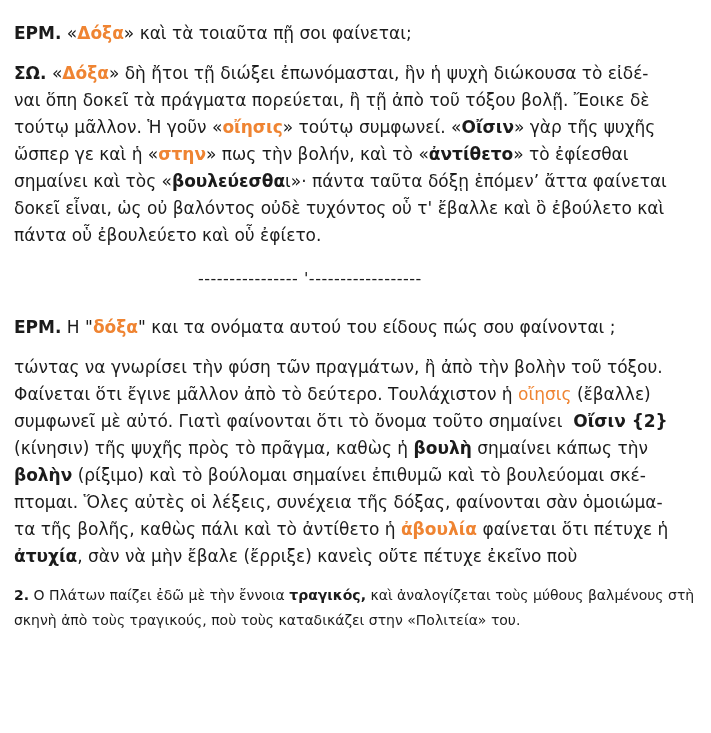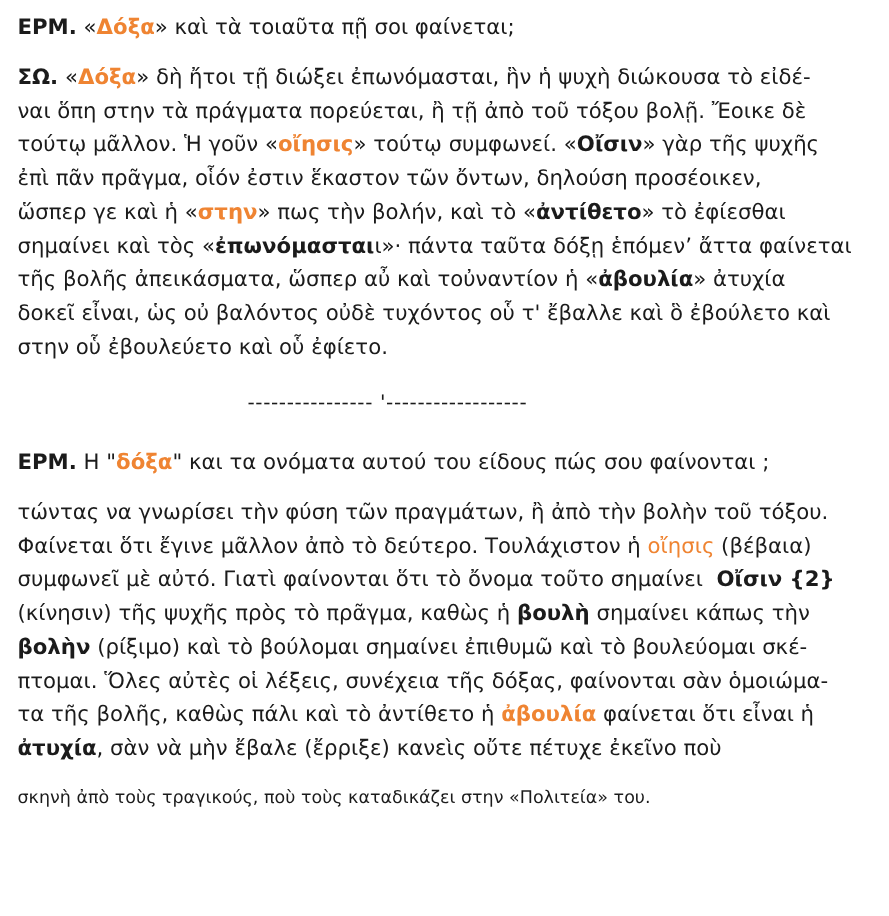--- a/index.html
+++ b/index.html
@@ -9,21 +9,21 @@
   }
   body {
     width: 711px;
     height: 733px;
     overflow: hidden;
     font-family: "DejaVu Sans", "Liberation Sans", sans-serif;
     color: #1b1b1b;
     --accent: #EF8432;
   }
   .doc {
-    padding: 9px 10px 0 14px;
+    padding: 20px 10px 0 14px;
   }
   .tline {
     font-size: 17px;
     line-height: 27px;
     white-space: pre;
   }
   .herm {
     margin: 0 0 13px 0;
   }
   .para {
@@ -51,41 +51,40 @@
   .seg.ob { color: var(--accent); font-weight: bold; }
 </style>
 </head>
 <body style="--accent: #EF8432; color: rgb(27, 27, 27); background: rgb(255, 255, 255);">
 
 <div class="doc">
   <div class="tline herm"><span class="seg b">ΕΡΜ.</span><span class="seg n"> «</span><span class="seg ob">Δόξα</span><span class="seg n">» καὶ τὰ τοιαῦτα πῇ σοι φαίνεται;</span></div>
 
   <div class="para">
       <div class="tline"><span class="seg b">ΣΩ.</span><span class="seg n"> «</span><span class="seg ob">Δόξα</span><span class="seg n">» δὴ ἤτοι τῇ διώξει ἐπωνόμασται, ἣν ἡ ψυχὴ διώκουσα τὸ εἰδέ-</span></div>
-      <div class="tline"><span class="seg n">ναι ὅπη στην τὰ πράγματα πορεύεται, ἢ τῇ ἀπὸ τοῦ τόξου βολῇ. Ἔοικε δὲ</span></div>
+      <div class="tline"><span class="seg n">ναι ὅπη δοκεῖ τὰ πράγματα πορεύεται, ἢ τῇ ἀπὸ τοῦ τόξου βολῇ. Ἔοικε δὲ</span></div>
       <div class="tline"><span class="seg n">τούτῳ μᾶλλον. Ἡ γοῦν «</span><span class="seg ob">οἴησις</span><span class="seg n">» τούτῳ συμφωνεί. «</span><span class="seg b">Οἴσιν</span><span class="seg n">» γὰρ τῆς ψυχῆς</span></div>
-      <div class="tline"><span class="seg n">ἐπὶ πᾶν πρᾶγμα, οἷόν ἐστιν ἕκαστον τῶν ὄντων, δηλούση προσέοικεν,</span></div>
       <div class="tline"><span class="seg n">ὥσπερ γε καὶ ἡ «</span><span class="seg ob">στην</span><span class="seg n">» πως τὴν βολήν, καὶ τὸ «</span><span class="seg b">ἀντίθετο</span><span class="seg n">» τὸ ἐφίεσθαι</span></div>
-      <div class="tline"><span class="seg n">σημαίνει καὶ τὸς «</span><span class="seg b">ἐπωνόμασται</span><span class="seg n">ι»· πάντα ταῦτα δόξῃ ἑπόμεν’ ἄττα φαίνεται</span></div>
-      <div class="tline"><span class="seg n">τῆς βολῆς ἀπεικάσματα, ὥσπερ αὖ καὶ τοὐναντίον ἡ «</span><span class="seg b">ἀβουλία</span><span class="seg n">» ἀτυχία</span></div>
+      <div class="tline"><span class="seg n">σημαίνει καὶ τὸς «</span><span class="seg b">βουλεύεσθα</span><span class="seg n">ι»· πάντα ταῦτα δόξῃ ἑπόμεν’ ἄττα φαίνεται</span></div>
       <div class="tline"><span class="seg n">δοκεῖ εἶναι, ὡς οὐ βαλόντος οὐδὲ τυχόντος οὗ τ' ἔβαλλε καὶ ὃ ἐβούλετο καὶ</span></div>
-      <div class="tline"><span class="seg n">στην οὗ ἐβουλεύετο καὶ οὗ ἐφίετο.</span></div>
+      <div class="tline"><span class="seg n">πάντα οὗ ἐβουλεύετο καὶ οὗ ἐφίετο.</span></div>
     </div>
 
   <div class="divider">---------------- '------------------</div>
 
   <div class="tline herm"><span class="seg b">ΕΡΜ.</span><span class="seg n"> Η "</span><span class="seg ob">δόξα</span><span class="seg n">" και τα ονόματα αυτού του είδους πώς σου φαίνονται ;</span></div>
 
   <div class="para">
       <div class="tline"><span class="seg n">τώντας να γνωρίσει τὴν φύση τῶν πραγμάτων, ἢ ἀπὸ τὴν βολὴν τοῦ τόξου.</span></div>
-      <div class="tline"><span class="seg n">Φαίνεται ὅτι ἔγινε μᾶλλον ἀπὸ τὸ δεύτερο. Τουλάχιστον ἡ </span><span class="seg o">οἴησις</span><span class="seg n"> (βέβαια)</span></div>
+      <div class="tline"><span class="seg n">Φαίνεται ὅτι ἔγινε μᾶλλον ἀπὸ τὸ δεύτερο. Τουλάχιστον ἡ </span><span class="seg o">οἴησις</span><span class="seg n"> (ἔβαλλε)</span></div>
       <div class="tline"><span class="seg n">συμφωνεῖ μὲ αὐτό. Γιατὶ φαίνονται ὅτι τὸ ὄνομα τοῦτο σημαίνει  </span><span class="seg b">Οἴσιν {2}</span></div>
       <div class="tline"><span class="seg n">(κίνησιν) τῆς ψυχῆς πρὸς τὸ πρᾶγμα, καθὼς ἡ </span><span class="seg b">βουλὴ</span><span class="seg n"> σημαίνει κάπως τὴν</span></div>
       <div class="tline"><span class="seg b">βολὴν</span><span class="seg n"> (ρίξιμο) καὶ τὸ βούλομαι σημαίνει ἐπιθυμῶ καὶ τὸ βουλεύομαι σκέ-</span></div>
       <div class="tline"><span class="seg n">πτομαι. Ὅλες αὐτὲς οἱ λέξεις, συνέχεια τῆς δόξας, φαίνονται σὰν ὁμοιώμα-</span></div>
-      <div class="tline"><span class="seg n">τα τῆς βολῆς, καθὼς πάλι καὶ τὸ ἀντίθετο ἡ </span><span class="seg ob">ἀβουλία</span><span class="seg n"> φαίνεται ὅτι εἶναι ἡ</span></div>
+      <div class="tline"><span class="seg n">τα τῆς βολῆς, καθὼς πάλι καὶ τὸ ἀντίθετο ἡ </span><span class="seg ob">ἀβουλία</span><span class="seg n"> φαίνεται ὅτι πέτυχε ἡ</span></div>
       <div class="tline"><span class="seg b">ἀτυχία</span><span class="seg n">, σὰν νὰ μὴν ἔβαλε (ἔρριξε) κανεὶς οὔτε πέτυχε ἐκεῖνο ποὺ</span></div>
     </div>
 
   <div class="footnote">
+      <div class="tline"><span class="seg b">2.</span><span class="seg n"> Ο Πλάτων παίζει ἐδῶ μὲ τὴν ἔννοια </span><span class="seg b">τραγικός,</span><span class="seg n"> καὶ ἀναλογίζεται τοὺς μύθους βαλμένους στὴ</span></div>
       <div class="tline"><span class="seg n">σκηνὴ ἀπὸ τοὺς τραγικούς, ποὺ τοὺς καταδικάζει στην «Πολιτεία» του.</span></div>
     </div>
 </div>
 
 </body></html>

